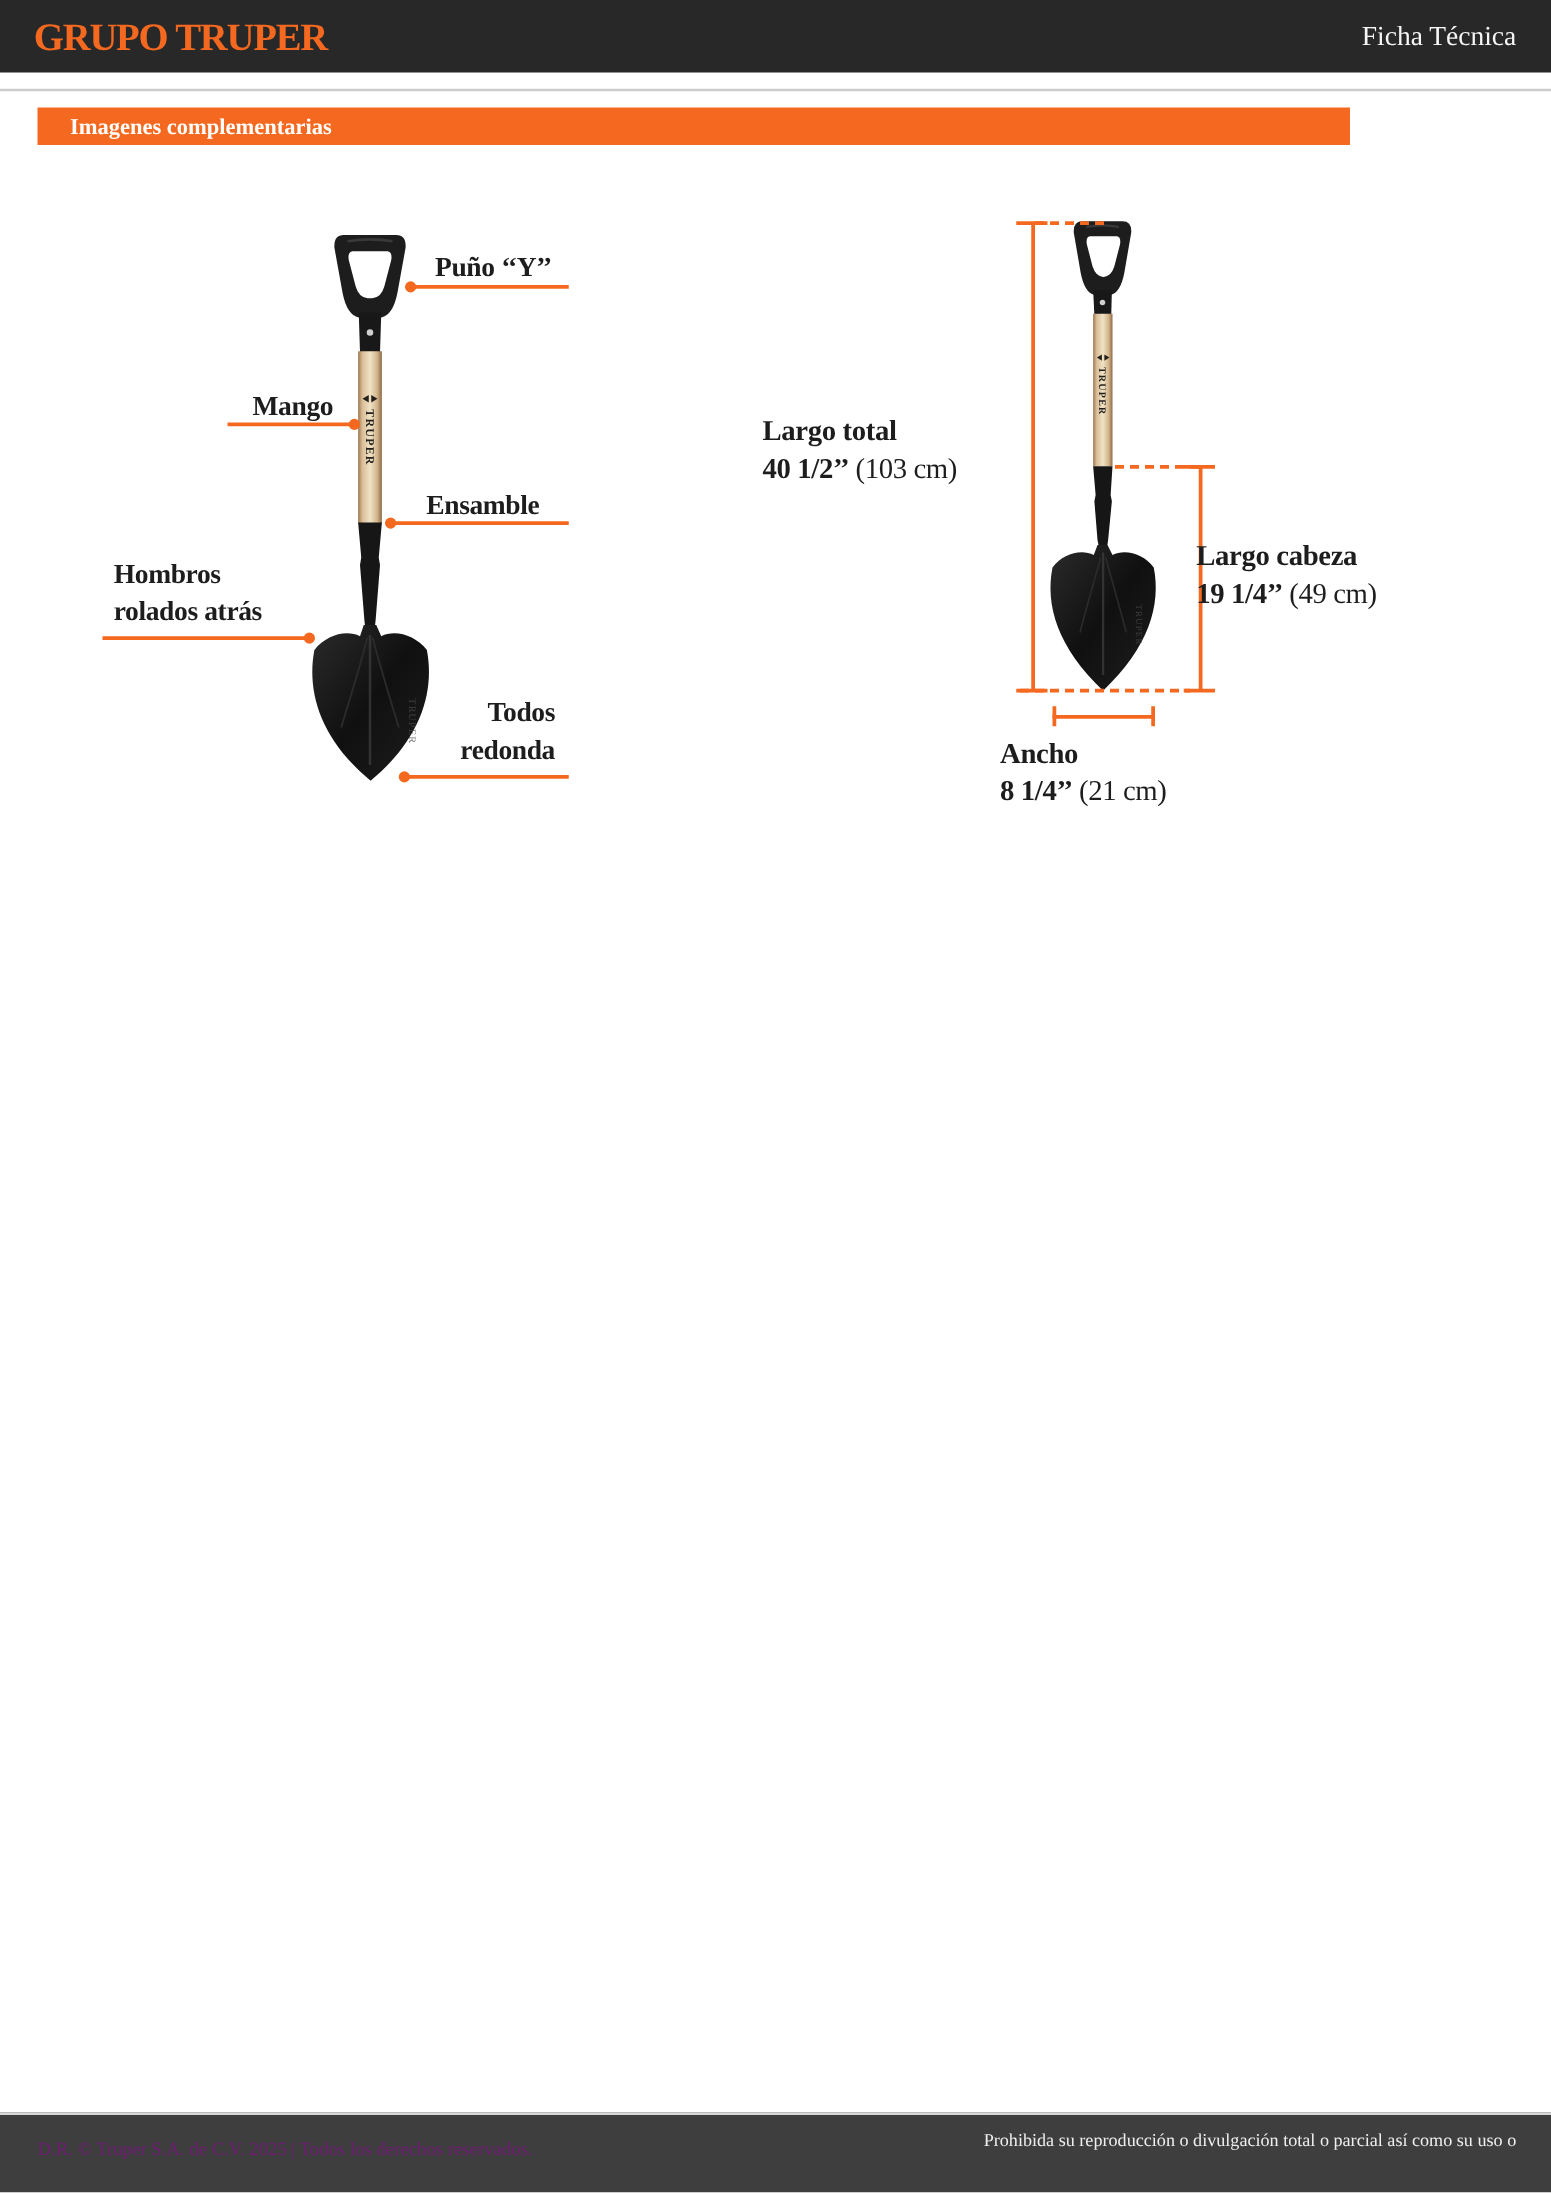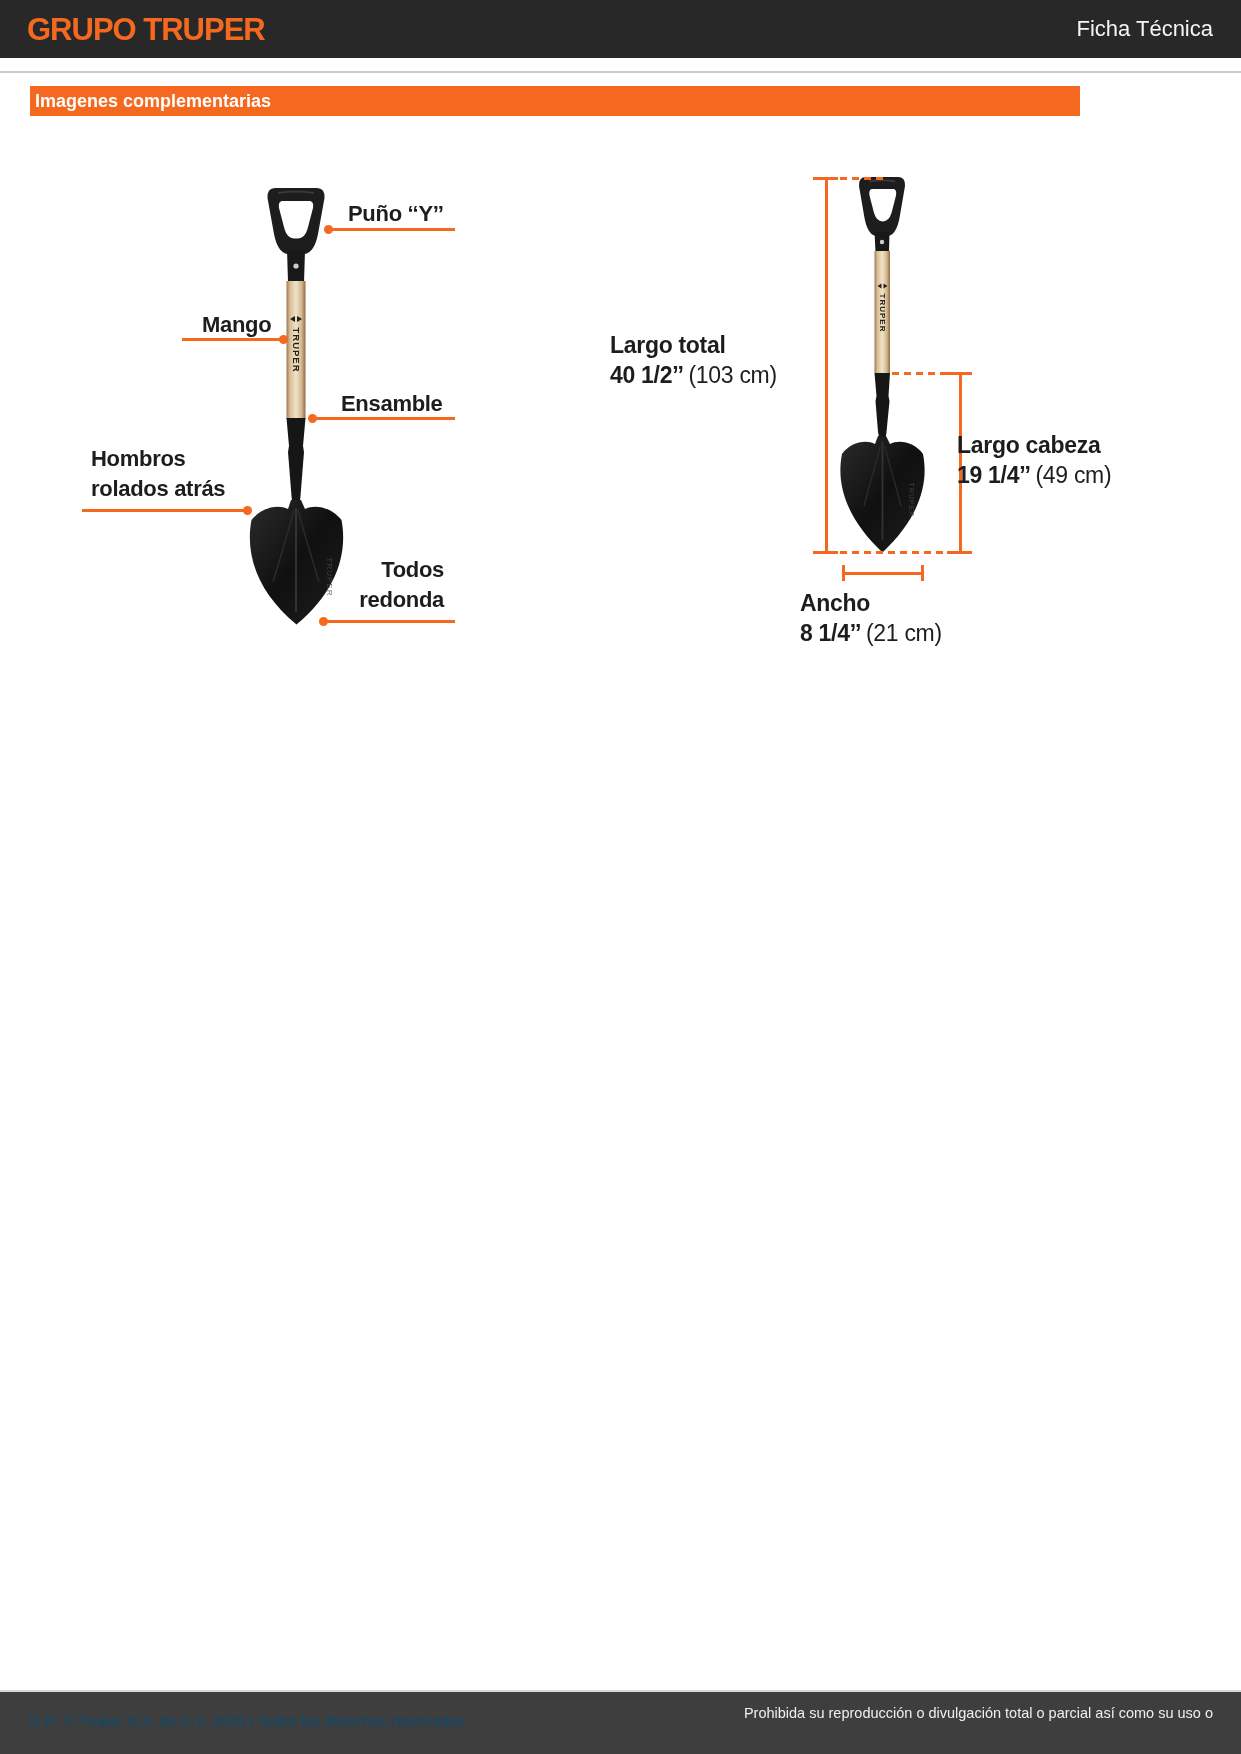--- a/index.html
+++ b/index.html
@@ -1,36 +1,36 @@
 <!DOCTYPE html>
 <html><head>
 <meta charset="utf-8">
 <style>
   html,body { margin:0; padding:0; background:#ffffff; }
   .page {
     position:relative; width:1241px; height:1754px; background:#ffffff;
-    font-family:Liberation Sans, sans-serif; overflow:hidden;
+    font-family:Liberation Serif, serif; overflow:hidden;
   }
   .abs { position:absolute; }
 
   
   .header { left:0; top:0; width:1241px; height:58px; background:#282828; }
   .logo {
     left:27px; top:12px; font-size:31px; font-weight:bold; color:#F4691F;
     letter-spacing:-1px;
   }
   .doc-type { top:16px; right:28px; font-size:22px; color:#f5f5f5; }
 
   .rule { left:0; top:71px; width:1241px; height:2px; background:#cccccc; }
 
   
   .banner {
     left:30px; top:86px; width:1050px; height:30px; background:#F4691F;
     color:#ffffff; font-size:18px; font-weight:bold; line-height:30px;
-    padding-left:5px; box-sizing:border-box;
+    padding-left:26px; box-sizing:border-box;
   }
 
   
   .lbl { color:#1d1d1d; font-size:22px; font-weight:bold; letter-spacing:-0.3px; line-height:30px; white-space:nowrap; }
   .cline { height:3px; background:#F4691F; }
   .cdot  { width:9px; height:9px; border-radius:50%; background:#F4691F; }
 
   
   .dimv { width:3px; background:#F4691F; }
   .dimh { height:3px; background:#F4691F; }
@@ -38,21 +38,21 @@
     height:3px;
     background:repeating-linear-gradient(90deg,#F4691F 0 7px,transparent 7px 12px);
   }
   .dim-text { color:#1d1d1d; font-size:23px; line-height:30px; letter-spacing:-0.3px; white-space:nowrap; }
   .dim-text .t1 { font-weight:bold; }
   .dim-text .val { font-weight:bold; }
   .dim-text .metric { font-weight:normal; margin-left:5px; }
 
   
   .footer { left:0; top:1690px; width:1241px; height:64px; background:#3E3E3E; border-top:2px solid #d8d8d8; box-sizing:content-box; }
-  .footer-left { left:30px; top:1712px; color:#0c4a6e; font-size:15px; }
+  .footer-left { left:30px; top:1712px; color:#701a75; font-size:15px; }
   .footer-right { right:28px; top:1703px; color:#efefef; font-size:14.5px; line-height:20px; text-align:left; }
 </style>
 </head>
 <body>
 
 <div class="page">
 
   <div class="abs header">
     <div class="abs logo">GRUPO TRUPER</div>
     <div class="abs doc-type">Ficha Técnica</div>

